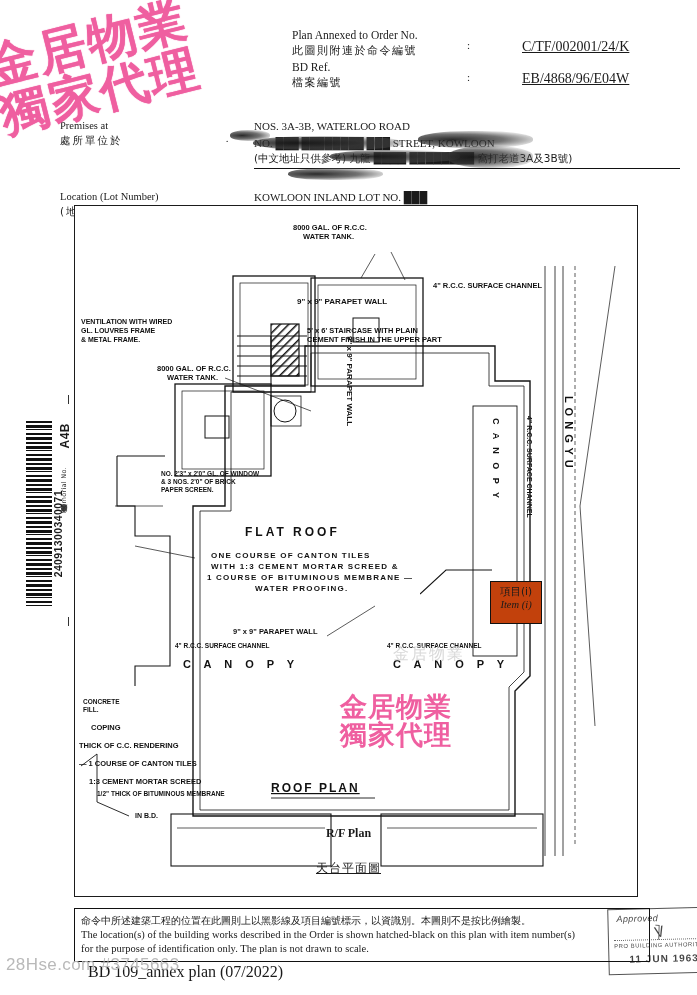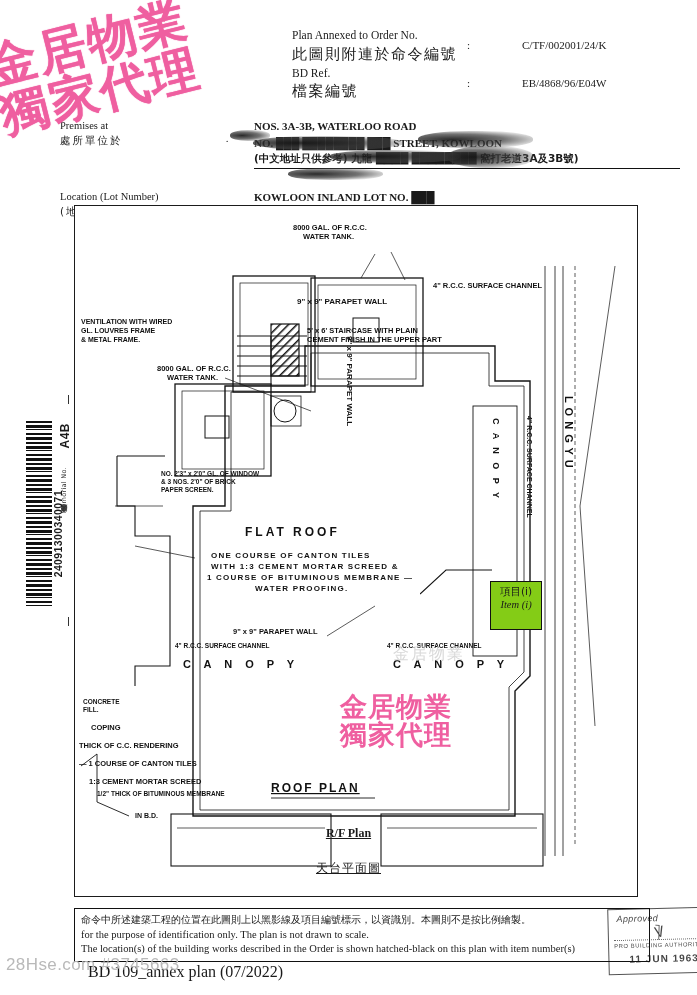--- a/index.html
+++ b/index.html
@@ -10,31 +10,31 @@
     color:#1a1a1a;
     position:relative;
     overflow:hidden;
   }
   .page{position:absolute;inset:0;}
 
   
   .hdr{position:absolute;left:255px;top:28px;width:420px;}
   .hdr-row{display:flex;align-items:flex-start;margin-bottom:2px;}
   .hdr-label{width:175px;font-size:11.5px;line-height:1.35;margin-left:37px;}
-  .hdr-label .cn{font-family:"DejaVu Sans",sans-serif;font-size:15px;letter-spacing:1.5px;}
+  .hdr-label .cn{font-family:"DejaVu Sans",sans-serif;font-size:11px;letter-spacing:1.5px;}
   .hdr-colon{width:55px;text-align:left;font-size:11px;padding-top:11px;}
-  .hdr-val{font-size:11px;padding-top:11px;white-space:nowrap;}
+  .hdr-val{font-size:14px;padding-top:11px;white-space:nowrap;text-decoration:underline;}
 
   
   .prem{position:absolute;left:60px;top:118px;width:620px;font-size:11px;}
   .prem-row{display:flex;align-items:flex-start;gap:16px;}
   .prem-lab{width:140px;line-height:1.45;font-size:10.5px;}
   .prem-lab .cn{font-family:"DejaVu Sans",sans-serif;letter-spacing:2px;font-size:10.5px;}
   .prem-dot{width:22px;text-align:center;padding-top:14px;font-size:11px;}
-  .prem-val{flex:1;line-height:1.5;position:relative;font-weight:bold;}
+  .prem-val{flex:1;line-height:1.5;position:relative;}
   .prem-val .ln{font-size:11px;white-space:nowrap;}
   .prem-val .cn{font-family:"DejaVu Sans",sans-serif;font-size:10.5px;}
   .ul-full{border-bottom:1px solid #111;padding-bottom:1px;}
 
   
   .redact{position:absolute;background:
       radial-gradient(ellipse at 30% 50%, rgba(25,25,25,.92) 0%, rgba(60,60,60,.72) 45%, rgba(120,120,120,.25) 75%, rgba(255,255,255,0) 100%);
       border-radius:45%;filter:blur(.6px);pointer-events:none;}
 
   
@@ -52,44 +52,44 @@
   .tick{position:absolute;width:1px;height:9px;background:#333;}
 
   
   .frame{position:absolute;left:74px;top:205px;width:562px;height:690px;border:1.5px solid #1b1b1b;background:#fff;}
   .plan{position:absolute;inset:0;}
 
   svg{display:block;}
   .hw{font-family:"Liberation Sans",sans-serif;font-weight:bold;fill:#111;}
 
   
-  .callout{position:absolute;left:415px;top:375px;border:1.4px solid #111;background:#84cc16;
-    padding:3px 9px 18px;text-align:center;line-height:1.25;}
+  .callout{position:absolute;left:415px;top:375px;border:1.4px solid #111;background:#c2410c;
+    padding:3px 9px 12px;text-align:center;line-height:1.25;}
   .callout .cn{font-family:"DejaVu Sans",sans-serif;font-size:10.5px;}
   .callout .en{font-size:10.5px;font-style:italic;}
   .callout-line{position:absolute;left:345px;top:360px;width:72px;height:32px;}
 
   
   .stamp{position:absolute;left:533px;top:702px;width:103px;height:64px;border:1.1px solid #3a3a3a;
     transform:rotate(-1.4deg);font-family:"Liberation Sans",sans-serif;color:#2e2e2e;opacity:.88;}
   .stamp .ap{position:absolute;left:8px;top:4px;font-size:9px;font-style:italic;letter-spacing:.4px;}
   .stamp .sig{position:absolute;left:46px;top:12px;font-size:15px;transform:rotate(-12deg);}
   .stamp .auth{position:absolute;left:5px;top:30px;font-size:5.8px;letter-spacing:.6px;
     border-top:1px dotted #555;padding-top:1.5px;width:92px;}
   .stamp .dt{position:absolute;left:20px;top:44px;font-size:10px;font-weight:bold;letter-spacing:1px;}
 
   
   .rf{position:absolute;left:0;right:0;top:826px;text-align:center;}
-  .rf .en{font-size:12px;font-weight:bold;text-decoration:underline;}
+  .rf .en{font-size:12px;font-weight:bold;}
   .rf .cn{font-family:"DejaVu Sans",sans-serif;font-size:12px;text-decoration:underline;margin-top:19px;letter-spacing:1px;}
 
   
   .notebox{position:absolute;left:74px;top:908px;width:562px;border-top:1.1px solid #111;border-bottom:1.1px solid #111;
     border-left:1.1px solid #111;border-right:1.1px solid #111;padding:4px 6px 5px;}
-  .notebox .cn{font-family:Liberation Mono, monospace;font-size:10px;line-height:1.5;}
+  .notebox .cn{font-family:Liberation Sans, sans-serif;font-size:10px;line-height:1.5;}
   .notebox .en{font-size:10.5px;line-height:1.35;}
 
   .formid{position:absolute;left:88px;top:963px;font-size:16px;}
 
   
   .sitewm{position:absolute;left:6px;top:955px;font-family:"Liberation Sans",sans-serif;
     font-size:17px;color:#b9b9b9;letter-spacing:.4px;}
 
   
   .wm{position:absolute;font-family:"DejaVu Sans",sans-serif;font-weight:bold;
@@ -284,22 +284,22 @@
 
   </div>
 
   <div class="rf">
     <div class="en">R/F Plan</div>
     <div class="cn">天台平面圖</div>
   </div>
 
   <div class="notebox">
     <div class="cn">命令中所述建築工程的位置在此圖則上以黑影線及項目編號標示，以資識別。本圖則不是按比例繪製。</div>
+    <div class="en">The location(s) of the building works described in the Order is shown hatched-black on this plan with item number(s)</div>
     <div class="en">for the purpose of identification only.    The plan is not drawn to scale.</div>
-    <div class="en">The location(s) of the building works described in the Order is shown hatched-black on this plan with item number(s)</div>
   </div>
 
   <div class="formid">BD 109_annex plan (07/2022)</div>
 
   <div class="wm wm-top">
     <div>金居物業</div>
     <div>獨家代理</div>
   </div>
   <div class="wm wm-mid">
     <div>金居物業</div>

